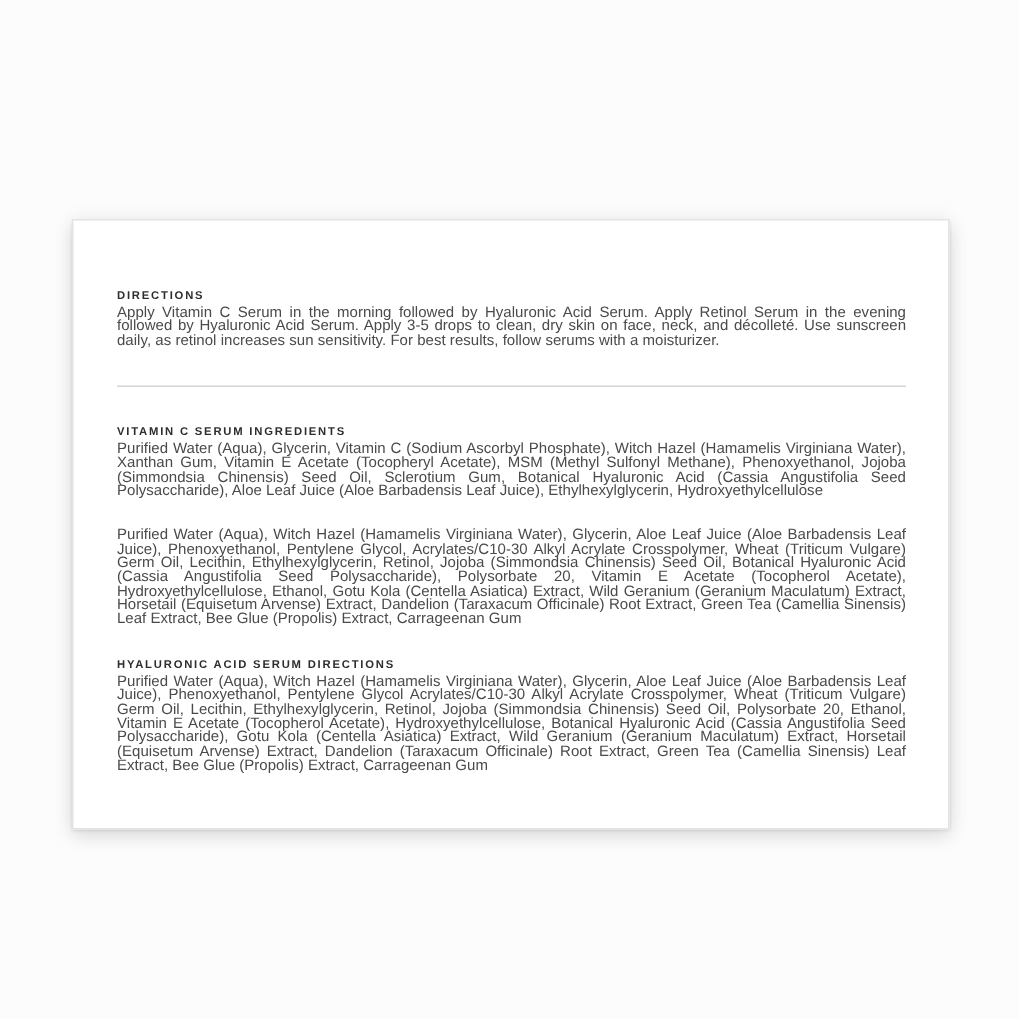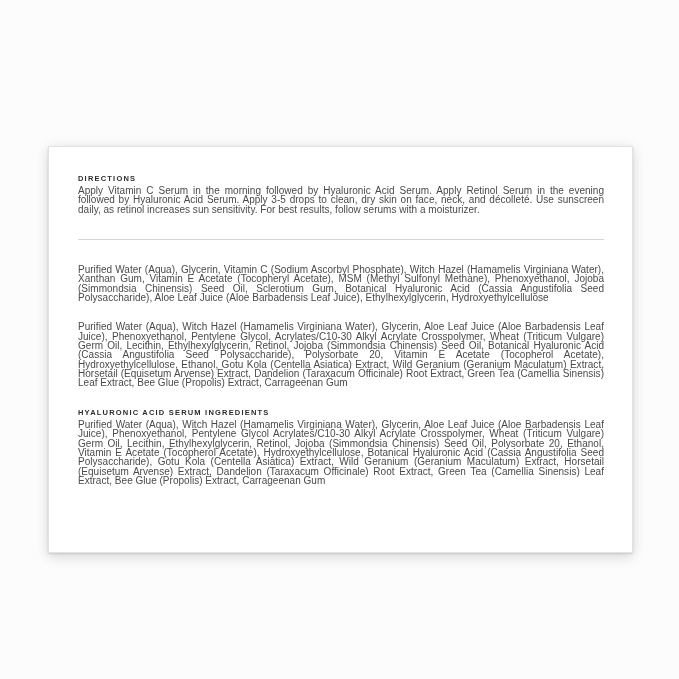--- a/index.html
+++ b/index.html
@@ -12,21 +12,21 @@
   }
   .card {
     position: absolute;
     left: 48px;
     top: 146px;
     width: 585px;
     height: 407px;
     background: #ffffff;
     border: 1px solid #e3e3e3;
     box-shadow: 0 5px 12px rgba(0,0,0,0.10), 0 0 14px rgba(0,0,0,0.06), 0 1px 2px rgba(0,0,0,0.12);
-    padding: 27px 28px 0 29px;
+    padding: 45px 28px 0 29px;
   }
   .heading {
     font-size: 7.5px;
     line-height: 10px;
     font-weight: bold;
     letter-spacing: 1.2px;
     color: #2d2d2d;
     margin-bottom: 2px;
   }
   .body-text {
@@ -53,26 +53,27 @@
   <div class="card">
 
     <section>
       <h2 class="heading">DIRECTIONS</h2>
       <p class="body-text">Apply Vitamin C Serum in the morning followed by Hyaluronic Acid Serum. Apply Retinol Serum in the evening followed by Hyaluronic Acid Serum. Apply 3-5 drops to clean, dry skin on face, neck, and décolleté. Use sunscreen daily, as retinol increases sun sensitivity. For best results, follow serums with a moisturizer.</p>
     </section>
 
     <hr class="divider">
 
     <section class="ing-section first-ing">
+      <h2 class="heading">VITAMIN C SERUM INGREDIENTS</h2>
       <p class="body-text">Purified Water (Aqua), Glycerin, Vitamin C (Sodium Ascorbyl Phosphate), Witch Hazel (Hamamelis Virginiana Water), Xanthan Gum, Vitamin E Acetate (Tocopheryl Acetate), MSM (Methyl Sulfonyl Methane), Phenoxyethanol, Jojoba (Simmondsia Chinensis) Seed Oil, Sclerotium Gum, Botanical Hyaluronic Acid (Cassia Angustifolia Seed Polysaccharide), Aloe Leaf Juice (Aloe Barbadensis Leaf Juice), Ethylhexylglycerin, Hydroxyethylcellulose</p>
     </section>
 
     <section class="ing-section">
       <p class="body-text">Purified Water (Aqua), Witch Hazel (Hamamelis Virginiana Water), Glycerin, Aloe Leaf Juice (Aloe Barbadensis Leaf Juice), Phenoxyethanol, Pentylene Glycol, Acrylates/C10-30 Alkyl Acrylate Crosspolymer, Wheat (Triticum Vulgare) Germ Oil, Lecithin, Ethylhexylglycerin, Retinol, Jojoba (Simmondsia Chinensis) Seed Oil, Botanical Hyaluronic Acid (Cassia Angustifolia Seed Polysaccharide), Polysorbate 20, Vitamin E Acetate (Tocopherol Acetate), Hydroxyethylcellulose, Ethanol, Gotu Kola (Centella Asiatica) Extract, Wild Geranium (Geranium Maculatum) Extract, Horsetail (Equisetum Arvense) Extract, Dandelion (Taraxacum Officinale) Root Extract, Green Tea (Camellia Sinensis) Leaf Extract, Bee Glue (Propolis) Extract, Carrageenan Gum</p>
     </section>
 
     <section class="ing-section">
-      <h2 class="heading">HYALURONIC ACID SERUM INGREDIENTS</h2>
+      <h2 class="heading">HYALURONIC ACID SERUM DIRECTIONS</h2>
       <p class="body-text">Purified Water (Aqua), Witch Hazel (Hamamelis Virginiana Water), Glycerin, Aloe Leaf Juice (Aloe Barbadensis Leaf Juice), Phenoxyethanol, Pentylene Glycol Acrylates/C10-30 Alkyl Acrylate Crosspolymer, Wheat (Triticum Vulgare) Germ Oil, Lecithin, Ethylhexylglycerin, Retinol, Jojoba (Simmondsia Chinensis) Seed Oil, Polysorbate 20, Ethanol, Vitamin E Acetate (Tocopherol Acetate), Hydroxyethylcellulose, Botanical Hyaluronic Acid (Cassia Angustifolia Seed Polysaccharide), Gotu Kola (Centella Asiatica) Extract, Wild Geranium (Geranium Maculatum) Extract, Horsetail (Equisetum Arvense) Extract, Dandelion (Taraxa­cum Officinale) Root Extract, Green Tea (Camellia Sinensis) Leaf Extract, Bee Glue (Propolis) Extract, Carrageenan Gum</p>
     </section>
 
   </div>
 </div>
 
 </body></html>

